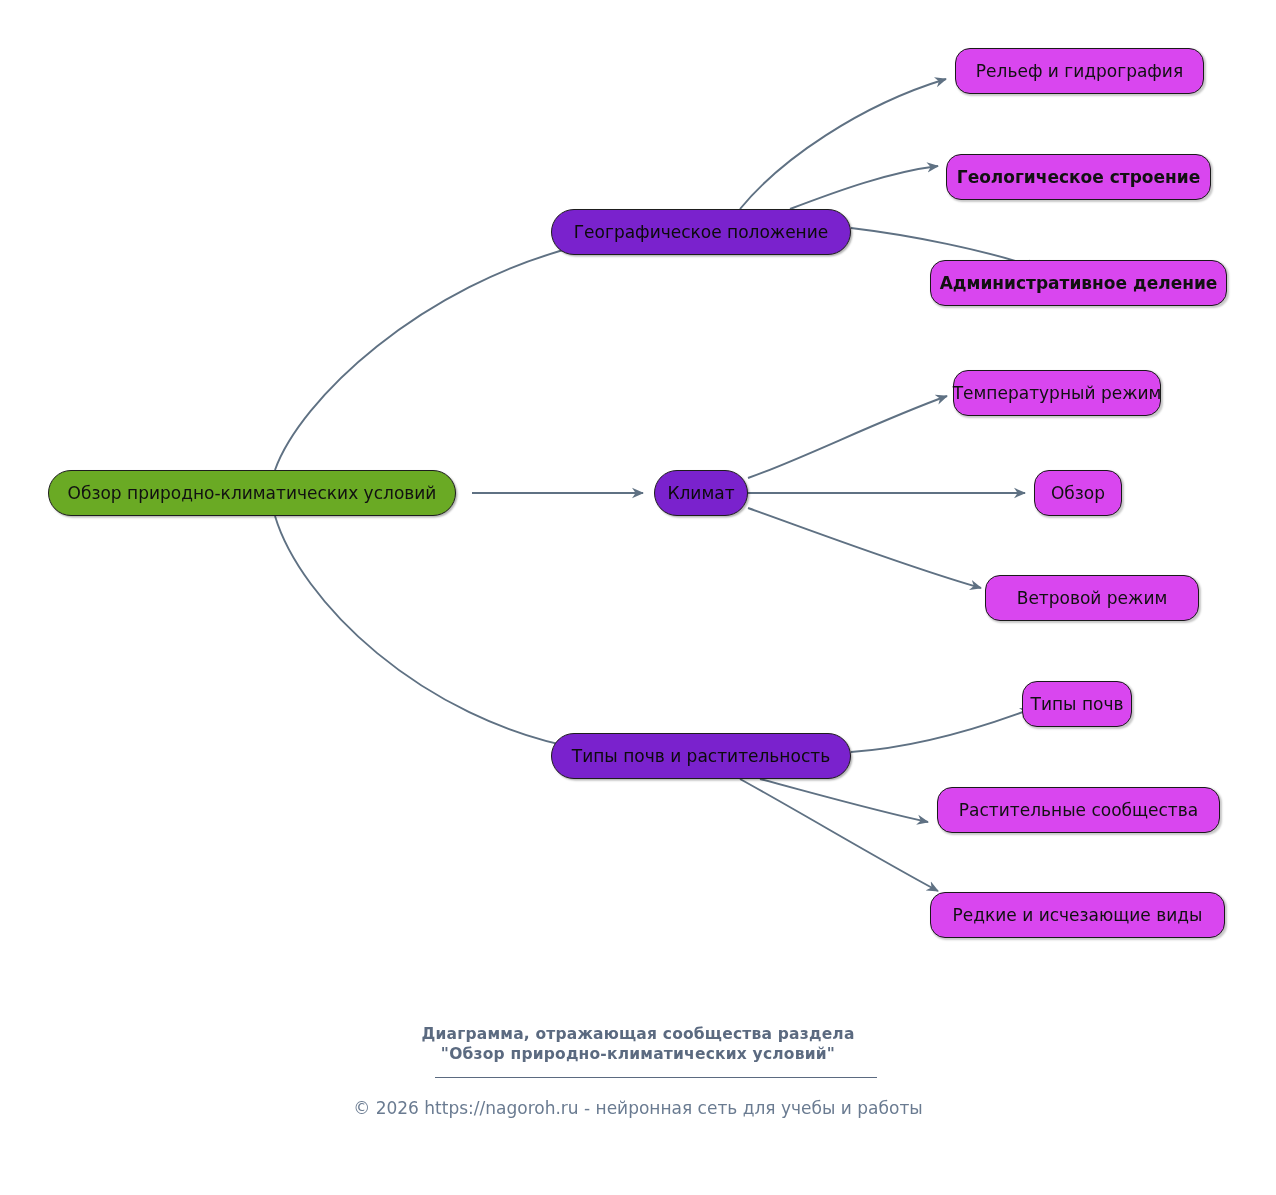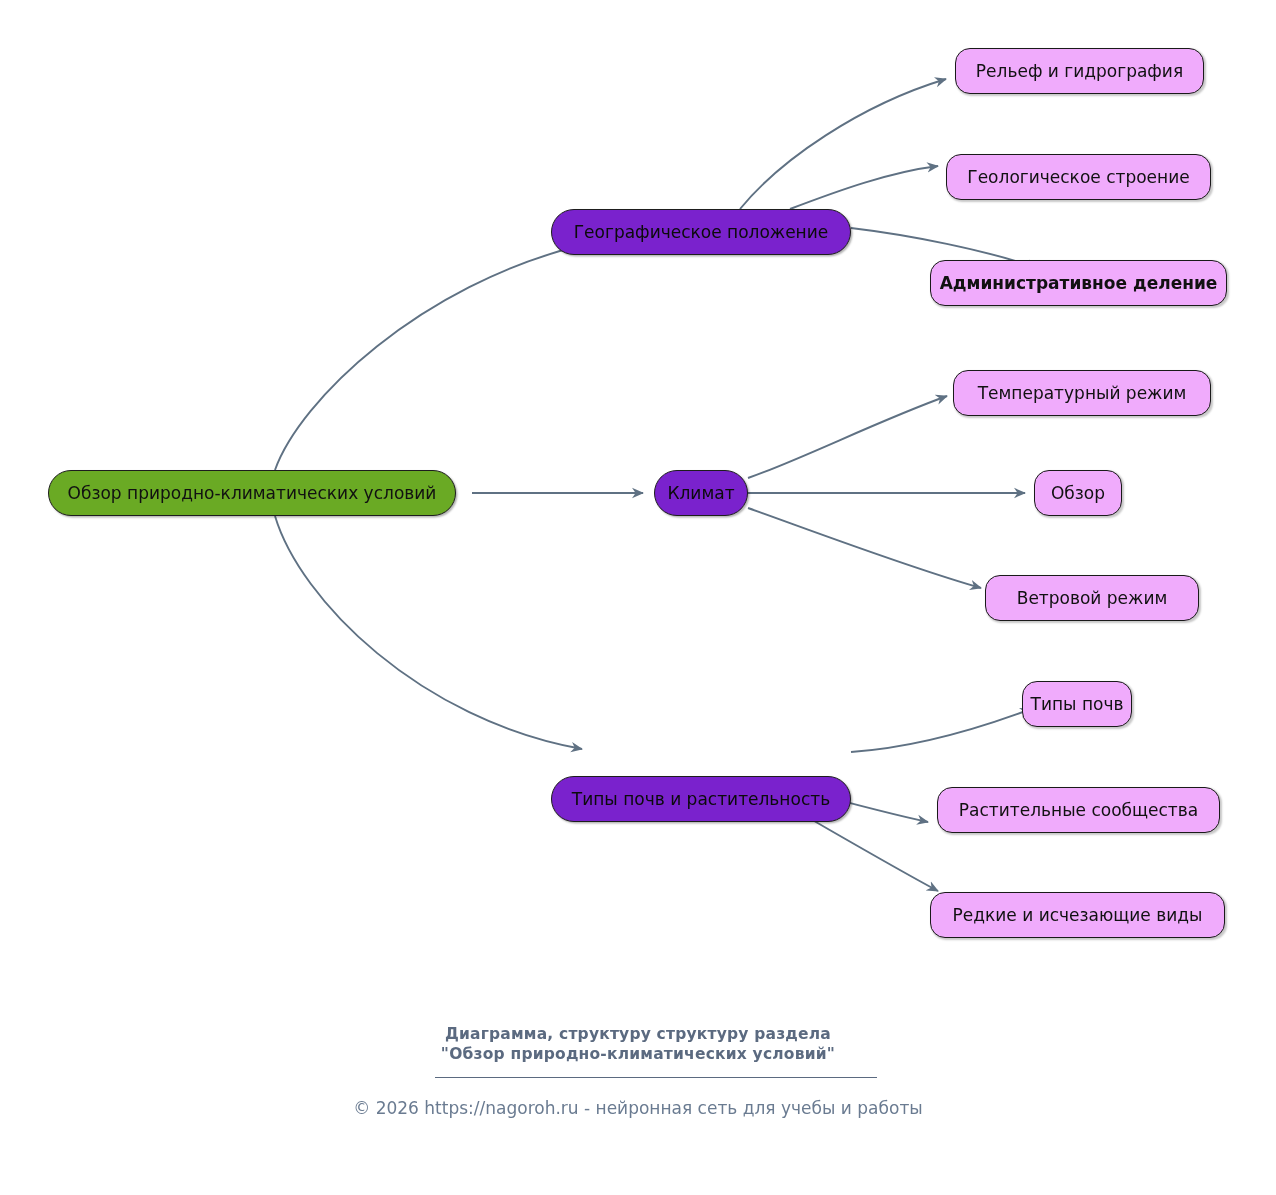--- a/index.html
+++ b/index.html
@@ -52,21 +52,21 @@
   
   .node-branch {
     background: #7a22cd;
     border: 1.5px solid #1d1d1d;
     color: #0b0b0b;
     font-size: 17px;
     box-shadow: 1.5px 1.5px 2px rgba(0,0,0,0.30);
   }
   
   .node-leaf {
-    background: #f0abfc;
+    background: #d946ef;
     border: 1.6px solid #1a1a1a;
     color: #111111;
     font-size: 17px;
     border-radius: 15px;
     box-shadow: 1.5px 1.5px 2px rgba(0,0,0,0.22);
   }
 
   
   .caption {
     position: absolute;
@@ -130,55 +130,55 @@
   <div class="node node-root" style="left:48px; top:470px; width:408px; height:46px;">
     <span class="label">Обзор природно-климатических условий</span>
   </div>
 
   <div class="node node-branch" style="left:551px; top:209px; width:300px; height:46px;">
     <span class="label">Географическое положение</span>
   </div>
   <div class="node node-leaf" style="left:955px; top:48px; width:249px; height:46px;">
     <span class="label">Рельеф и гидрография</span>
   </div>
-  <div class="node node-leaf" style="left:946px; top:154px; width:265px; height:46px;">
+  <div class="node node-leaf" style="left:946px; top:154px; width:265px; height:46px;font-weight:bold;">
     <span class="label">Геологическое строение</span>
   </div>
   <div class="node node-leaf" style="left:930px; top:260px; width:297px; height:46px;font-weight:bold;">
     <span class="label">Административное деление</span>
   </div>
 
   <div class="node node-branch" style="left:654px; top:470px; width:94px; height:46px;">
     <span class="label">Климат</span>
   </div>
-  <div class="node node-leaf" style="left:953px; top:370px; width:258px; height:46px;">
+  <div class="node node-leaf" style="left:953px; top:370px; width:208px; height:46px;">
     <span class="label">Температурный режим</span>
   </div>
   <div class="node node-leaf" style="left:1034px; top:470px; width:88px; height:46px;">
     <span class="label">Обзор</span>
   </div>
   <div class="node node-leaf" style="left:985px; top:575px; width:214px; height:46px;">
     <span class="label">Ветровой режим</span>
   </div>
 
-  <div class="node node-branch" style="left:551px; top:733px; width:300px; height:46px;margin-top:43px;">
+  <div class="node node-branch" style="left:551px; top:733px; width:300px; height:46px;">
     <span class="label">Типы почв и растительность</span>
   </div>
   <div class="node node-leaf" style="left:1022px; top:681px; width:110px; height:46px;">
     <span class="label">Типы почв</span>
   </div>
   <div class="node node-leaf" style="left:937px; top:787px; width:283px; height:46px;justify-content:center;">
     <span class="label">Растительные сообщества</span>
   </div>
   <div class="node node-leaf" style="left:930px; top:892px; width:295px; height:46px;">
     <span class="label">Редкие и исчезающие виды</span>
   </div>
 
   <div class="caption" style="top:1024px;">
-    <span>Диаграмма, структуру структуру раздела</span>
+    <span>Диаграмма, отражающая сообщества раздела</span>
     <span class="caption-line2">"Обзор природно-климатических условий"</span>
   </div>
 
   <div class="divider" style="left:435px; top:1077px; width:442px;"></div>
 
   <div class="footer" style="top:1098px;">
     <span>© 2026 https://nagoroh.ru - нейронная сеть для учебы и работы</span>
   </div>
 
 </div>

